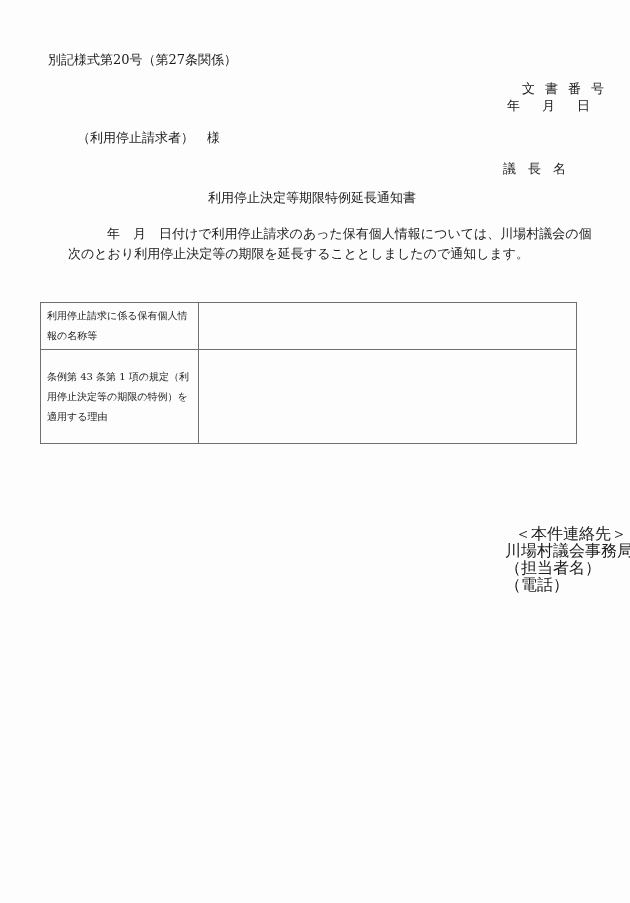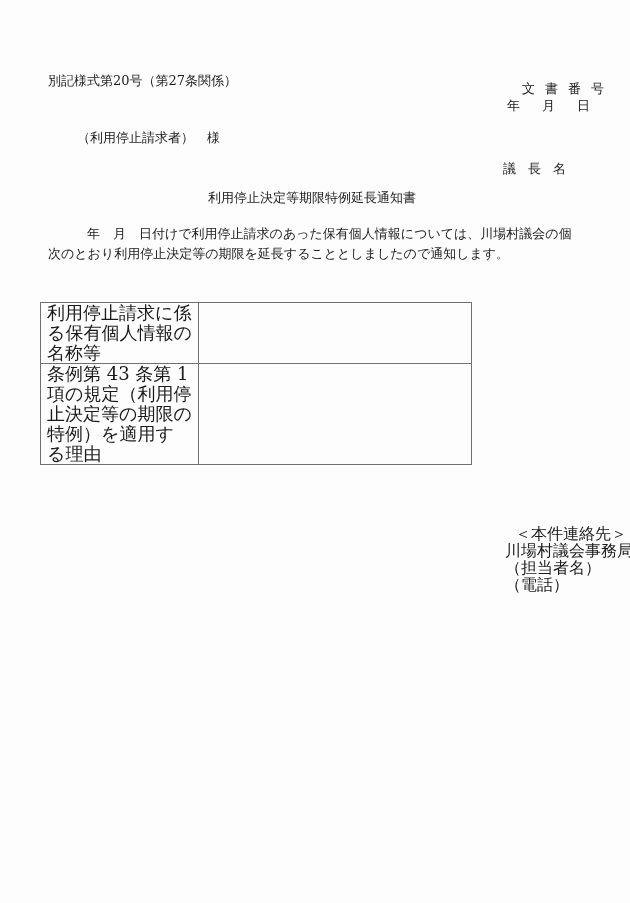--- a/index.html
+++ b/index.html
@@ -8,41 +8,41 @@
       background: #fdfdfd;
       overflow: hidden;
     }
     body {
       font-family: "DejaVu Serif", "Liberation Serif", serif;
       color: #1a1a1a;
       font-size: 13px;
       position: relative;
     }
     .abs { position: absolute; white-space: nowrap; line-height: 1; }
-    .form-label { left: 48px; top: 74px; }
+    .form-label { left: 48px; top: 53px; }
     .docno { left: 490px; top: 82px; letter-spacing: 10px; margin-left: 32px; }
     .date-head { left: 507px; top: 99px; word-spacing: 0; }
     .date-head span { display: inline-block; }
     .addressee { left: 67px; top: 131px; margin-left: 10px; }
     .chair { left: 503px; top: 162px; letter-spacing: 12px; }
     .title { left: 208px; top: 191px; }
     .body-text {
       position: absolute;
       left: 48px; top: 224px;
       width: 540px;
       line-height: 20px;
       font-size: 13px;
     }
-    .body-text .line { display: block; white-space: nowrap; }
+    .body-text .line { display: block; white-space: nowrap; margin-left: 20px; }
     table.info {
       position: absolute;
       left: 40px; top: 302px;
-      width: 432px;
+      width: 537px;
       border-collapse: collapse;
-      font-size: 18px;
+      font-size: 10px;
     }
     table.info td {
       border: 1px solid #707070;
       vertical-align: middle;
       padding: 0 6px;
       line-height: 20px;
     }
     table.info td.label { width: 145px; }
     .row1 td { height: 46px; }
     .row2 td { height: 93px; }

